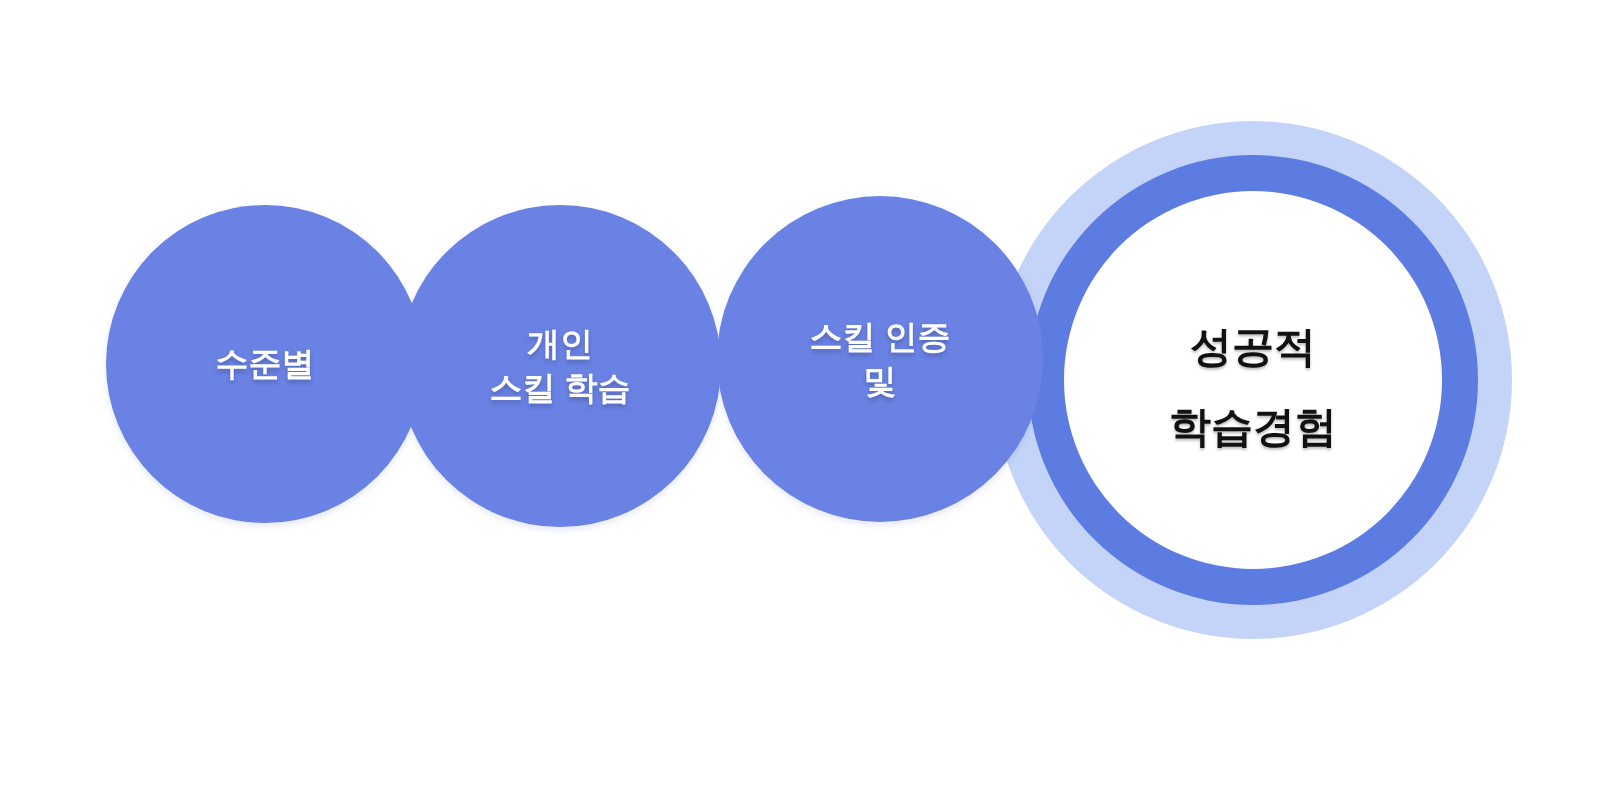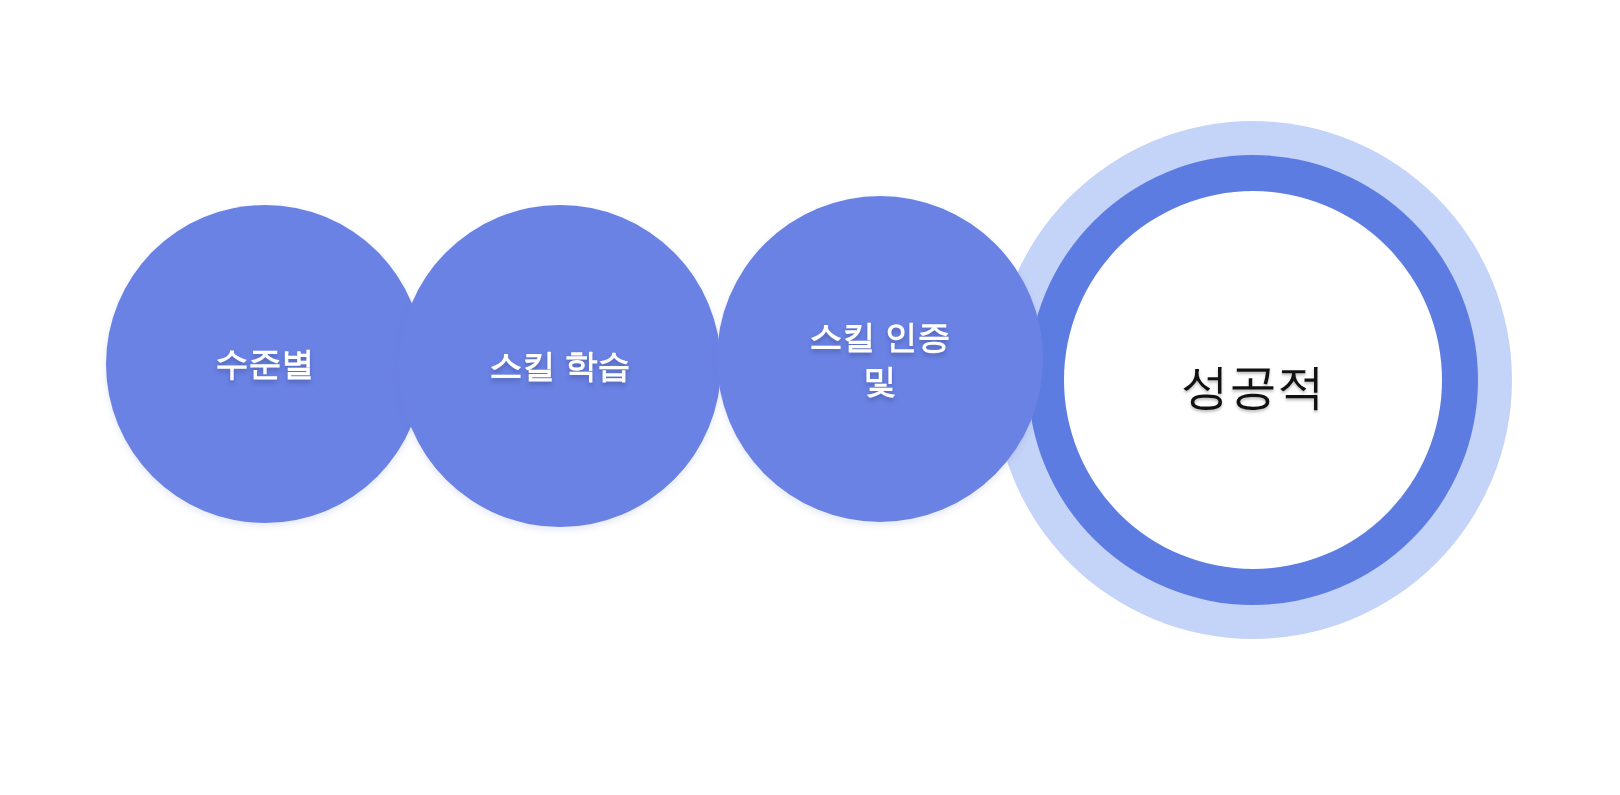--- a/index.html
+++ b/index.html
@@ -61,49 +61,51 @@
     border-radius: 50%;
     background: #ffffff;
     z-index: 3;
     display: flex;
     align-items: center;
     justify-content: center;
     text-align: center;
   }
   .result-text {
     color: #111111;
-    font-weight: 400;
-    font-size: 48px;
+    font-weight: 700;
+    font-size: 42px;
     line-height: 80px;
     margin-top: 14px;
     text-shadow: 0 2px 3px rgba(0, 0, 0, 0.28);
     white-space: nowrap;
   }
 </style>
 </head>
 <body>
 
 <div class="canvas">
 
   <div class="ring-outer"></div>
   <div class="ring-mid"></div>
   <div class="ring-inner">
     <div class="result-text">
       <div>성공적</div>
+      <div>학습경험</div>
     </div>
   </div>
 
   <div class="step-circle circle-1">
     <div class="step-text">
       <div>수준별</div>
     </div>
   </div>
 
   <div class="step-circle circle-2">
     <div class="step-text">
+      <div>개인</div>
       <div>스킬 학습</div>
     </div>
   </div>
 
   <div class="step-circle circle-3">
     <div class="step-text">
       <div>스킬 인증</div>
       <div>및</div>
     </div>
   </div>

